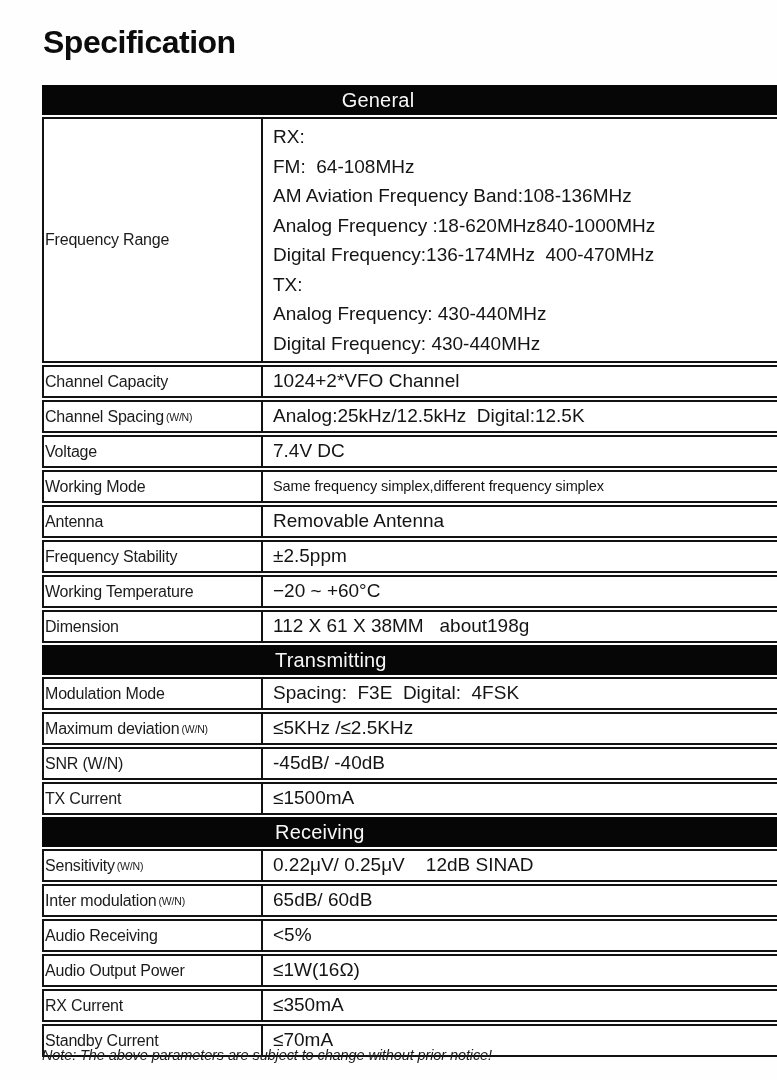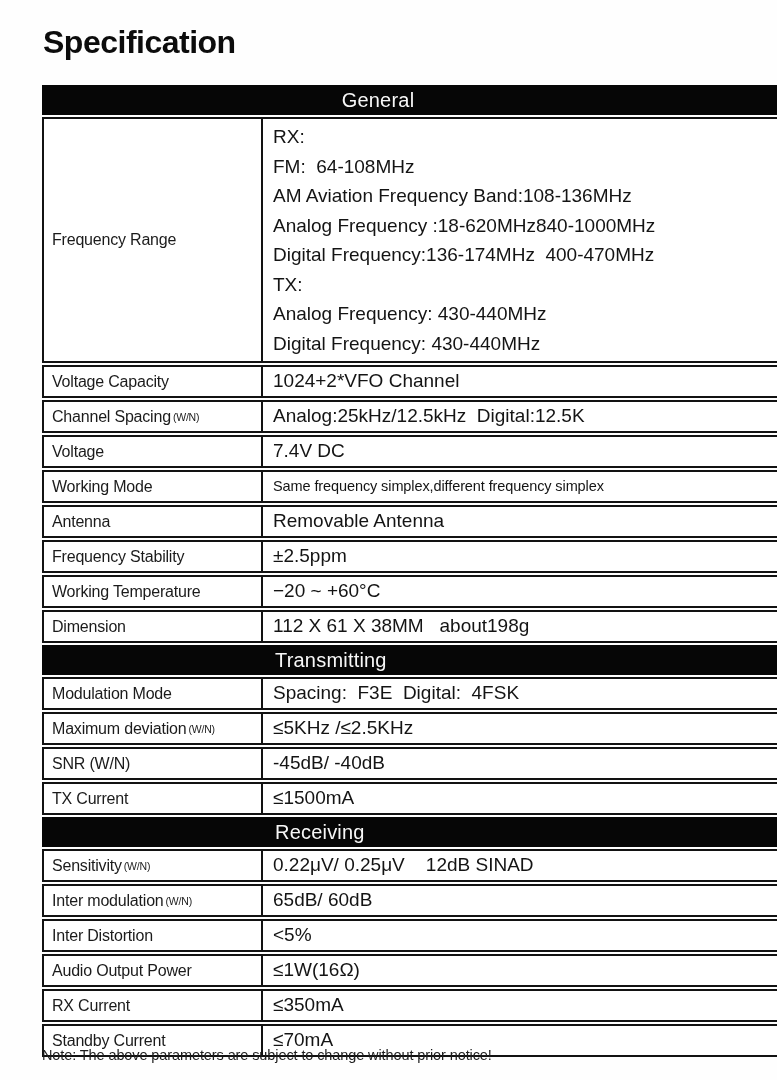--- a/index.html
+++ b/index.html
@@ -33,55 +33,55 @@
   .sec.value-left { padding-left: 233px; }
 
   .row {
     display: flex; align-items: stretch;
     border: 2px solid #121212; background: #ffffff;
     min-height: 33px;
   }
   .lbl {
     flex: 0 0 219px; border-right: 2px solid #121212;
     display: flex; align-items: center;
-    padding: 3px 4px 3px 8px;
+    padding: 3px 4px 3px 1px;
     font-size: 16px; color: #1b1b1b; letter-spacing: -0.2px;
     line-height: 1.1;
   }
   .wn { font-size: 10.5px; margin-left: 2px; white-space: nowrap; align-self: center; padding-top: 2px; }
   .val {
     flex: 1; display: flex; flex-direction: column; justify-content: center;
     padding: 3px 6px 3px 10px;
     font-size: 19px; color: #141414; white-space: pre-wrap;
     line-height: 1.2;
   }
   .val.small { font-size: 14.5px; letter-spacing: -0.1px; }
   .val .line { line-height: 29.5px; white-space: pre-wrap; }
 
   .note {
     position: absolute; left: 42px; top: 1047px;
-    font-size: 14.5px; color: #1d1d1d; letter-spacing: -0.1px;
+    font-size: 14.5px; color: #1d1d1d; letter-spacing: -0.1px; font-style: italic;
   }
 </style>
 </head>
 <body>
 
 <div class="page">
   <h1 class="title">Specification</h1>
   <div class="spec-table" id="spec-table">
       <div class="sec offset-center">General</div>
       <div class="row">
         <div class="lbl">
           <span>Frequency Range</span>
         </div>
         <div class="val"><div class="line">RX:</div><div class="line">FM:  64-108MHz</div><div class="line">AM Aviation Frequency Band:108-136MHz</div><div class="line">Analog Frequency :18-620MHz840-1000MHz</div><div class="line">Digital Frequency:136-174MHz  400-470MHz</div><div class="line">TX:</div><div class="line">Analog Frequency: 430-440MHz</div><div class="line">Digital Frequency: 430-440MHz</div></div>
       </div>
       <div class="row">
         <div class="lbl">
-          <span>Voltage Capacity</span>
+          <span>Channel Capacity</span>
         </div>
         <div class="val">1024+2*VFO Channel</div>
       </div>
       <div class="row">
         <div class="lbl">
           <span>Channel Spacing</span>
           <span class="wn">(W/N)</span>
         </div>
         <div class="val">Analog:25kHz/12.5kHz  Digital:12.5K</div>
       </div>
@@ -157,21 +157,21 @@
       </div>
       <div class="row">
         <div class="lbl">
           <span>Inter modulation</span>
           <span class="wn">(W/N)</span>
         </div>
         <div class="val">65dB/ 60dB</div>
       </div>
       <div class="row">
         <div class="lbl">
-          <span>Inter Distortion</span>
+          <span>Audio Receiving</span>
         </div>
         <div class="val">&lt;5%</div>
       </div>
       <div class="row">
         <div class="lbl">
           <span>Audio Output Power</span>
         </div>
         <div class="val">≤1W(16Ω)</div>
       </div>
       <div class="row">

